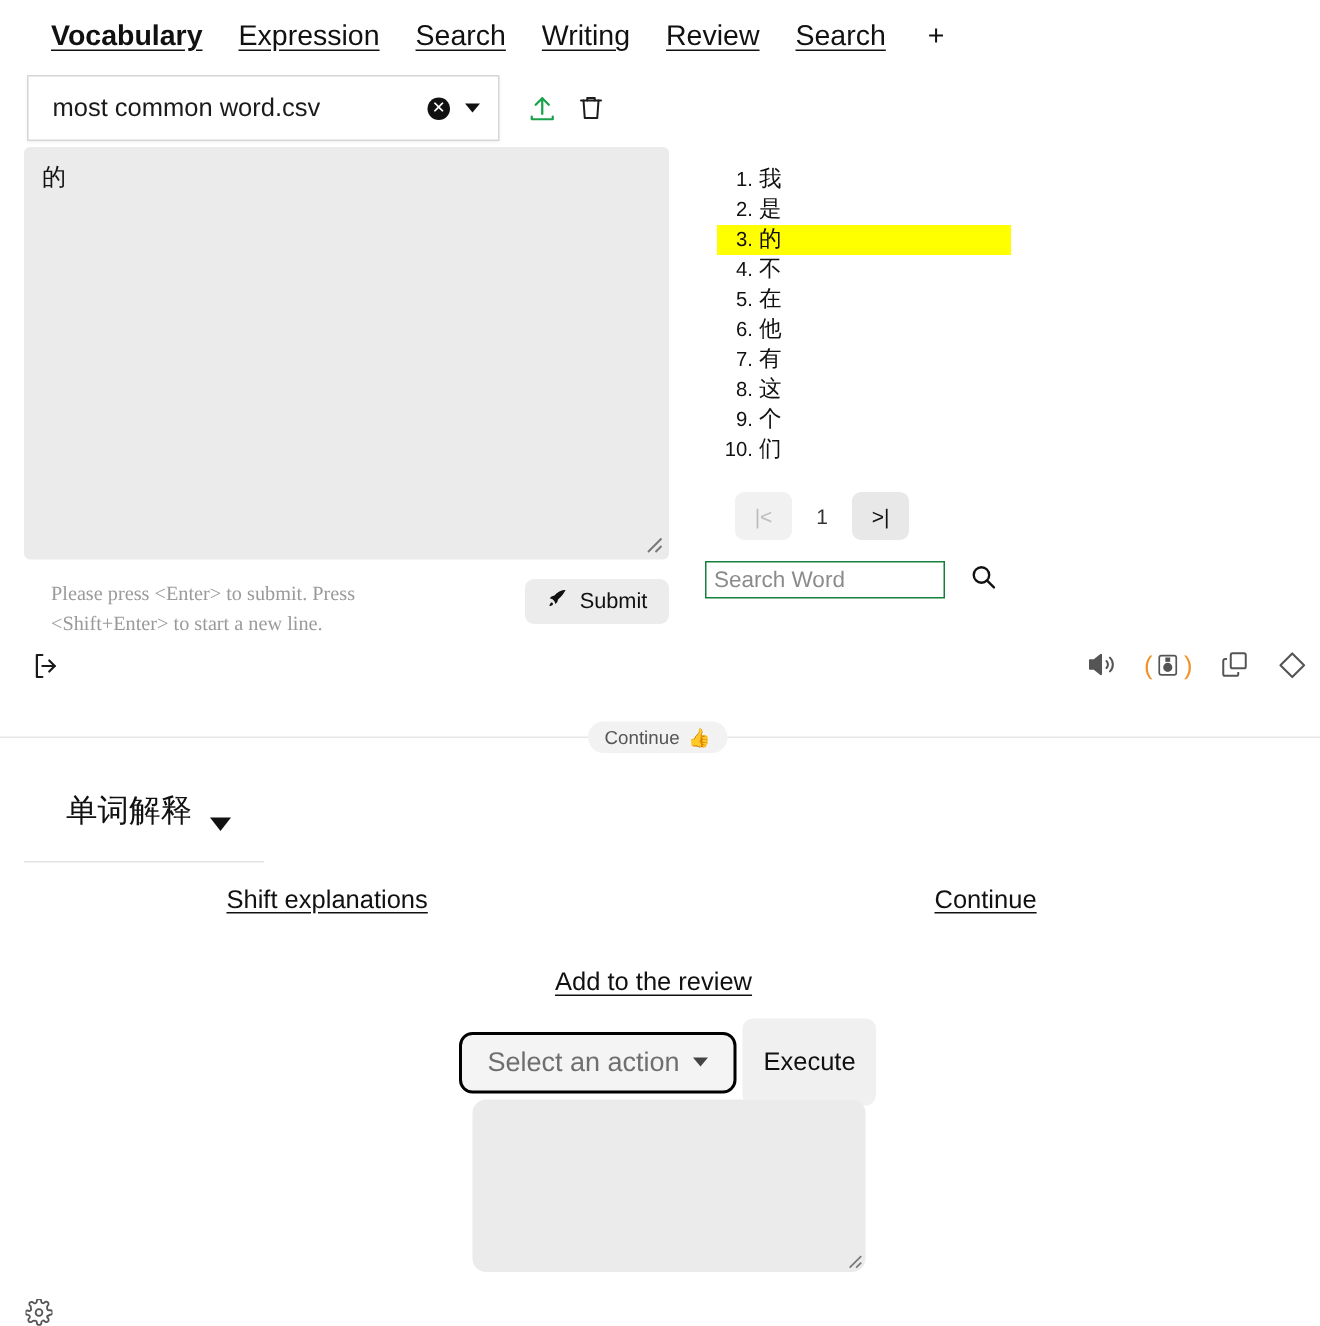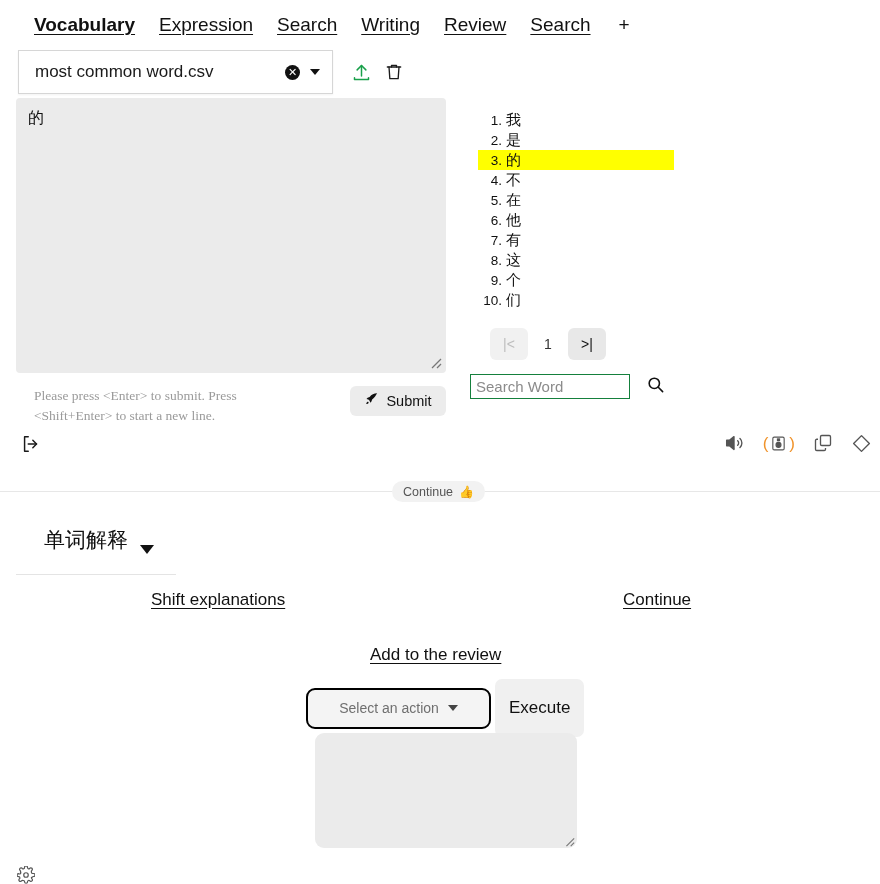--- a/index.html
+++ b/index.html
@@ -203,21 +203,21 @@
   .actionrow {
     position: absolute; left: 306px; top: 679px;
     display: flex; align-items: center; gap: 4px;
   }
   .select-action {
     height: 41px; min-width: 185px;
     border: 2px solid #000; border-radius: 9px;
     background: #f4f4f4;
     display: flex; align-items: center; justify-content: center; gap: 9px;
     padding: 0 16px;
-    font-size: 14px; color: #6f6f6f; cursor: pointer;
+    font-size: 18px; color: #6f6f6f; cursor: pointer;
   }
   .sel-caret {
     width: 0; height: 0;
     border-left: 5px solid transparent;
     border-right: 5px solid transparent;
     border-top: 6px solid #444;
   }
   .execute-btn {
     height: 58px; padding: 0 14px;
     border: none; border-radius: 7px;

